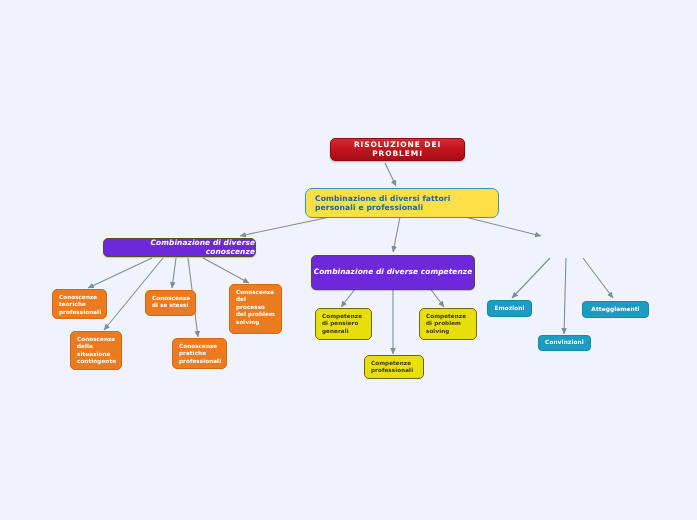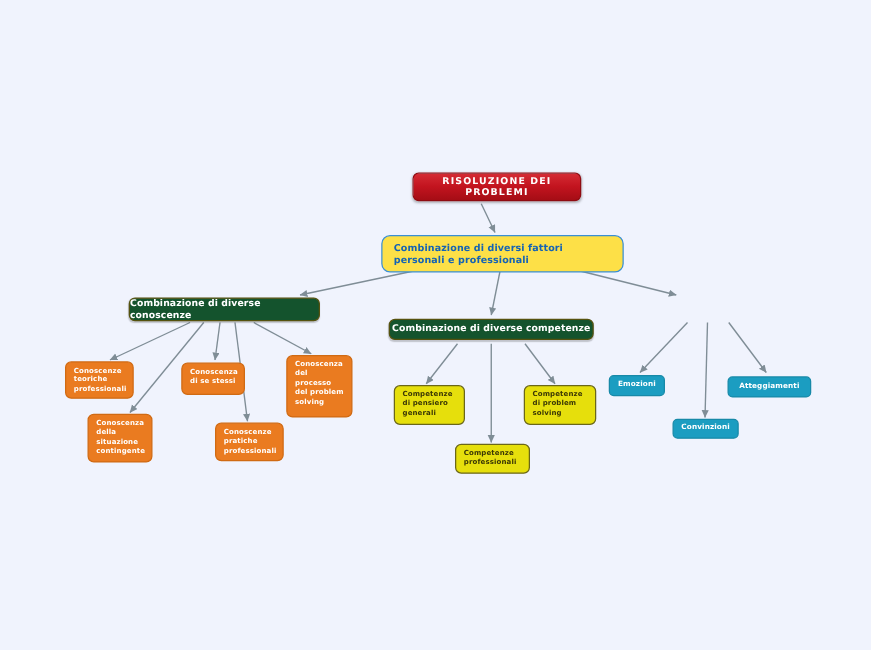--- a/index.html
+++ b/index.html
@@ -62,27 +62,28 @@
     color: #1463b5;
     font-size: 7.6px;
     padding: 5px 9px;
     align-items: center;
     padding-top: 7px;
   }
 
   
   .node-branch {
     border-radius: 5px;
-    background: #14532d;
+    background: #6d28d9;
     border: 1px solid #55520f;
     color: #ffffff;
     font-size: 7.4px;
     justify-content: center;
-    text-align: left;
+    text-align: right;
     box-shadow: 0 1px 1px rgba(0,0,0,0.2);
+    font-style: italic;
   }
 
   
   .node-orange {
     border-radius: 5px;
     background: #ea7b20;
     border: 1px solid #d06a13;
     color: #ffffff;
     font-size: 5.6px;
     padding: 4px 6px;
@@ -154,21 +155,21 @@
   </div>
 
   <div class="node node-sub" style="left:305px; top:188px; width:194px; height:30px;">
     <span>Combinazione di diversi fattori personali e professionali</span>
   </div>
 
   <div class="node node-branch" style="left:103px; top:238px; width:153px; height:19px;">
     <span>Combinazione di diverse conoscenze</span>
   </div>
 
-  <div class="node node-branch" style="left:311px; top:255px; width:164px; height:17px;">
+  <div class="node node-branch" style="left:311px; top:255px; width:164px; height:35px;">
     <span>Combinazione di diverse competenze</span>
   </div>
 
 
   <div class="node node-orange" style="left:52px; top:289px; width:55px; height:30px;">
     <span>Conoscenze teoriche professionali</span>
   </div>
 
   <div class="node node-orange" style="left:70px; top:331px; width:52px; height:39px;">
     <span>Conoscenza della situazione contingente</span>

